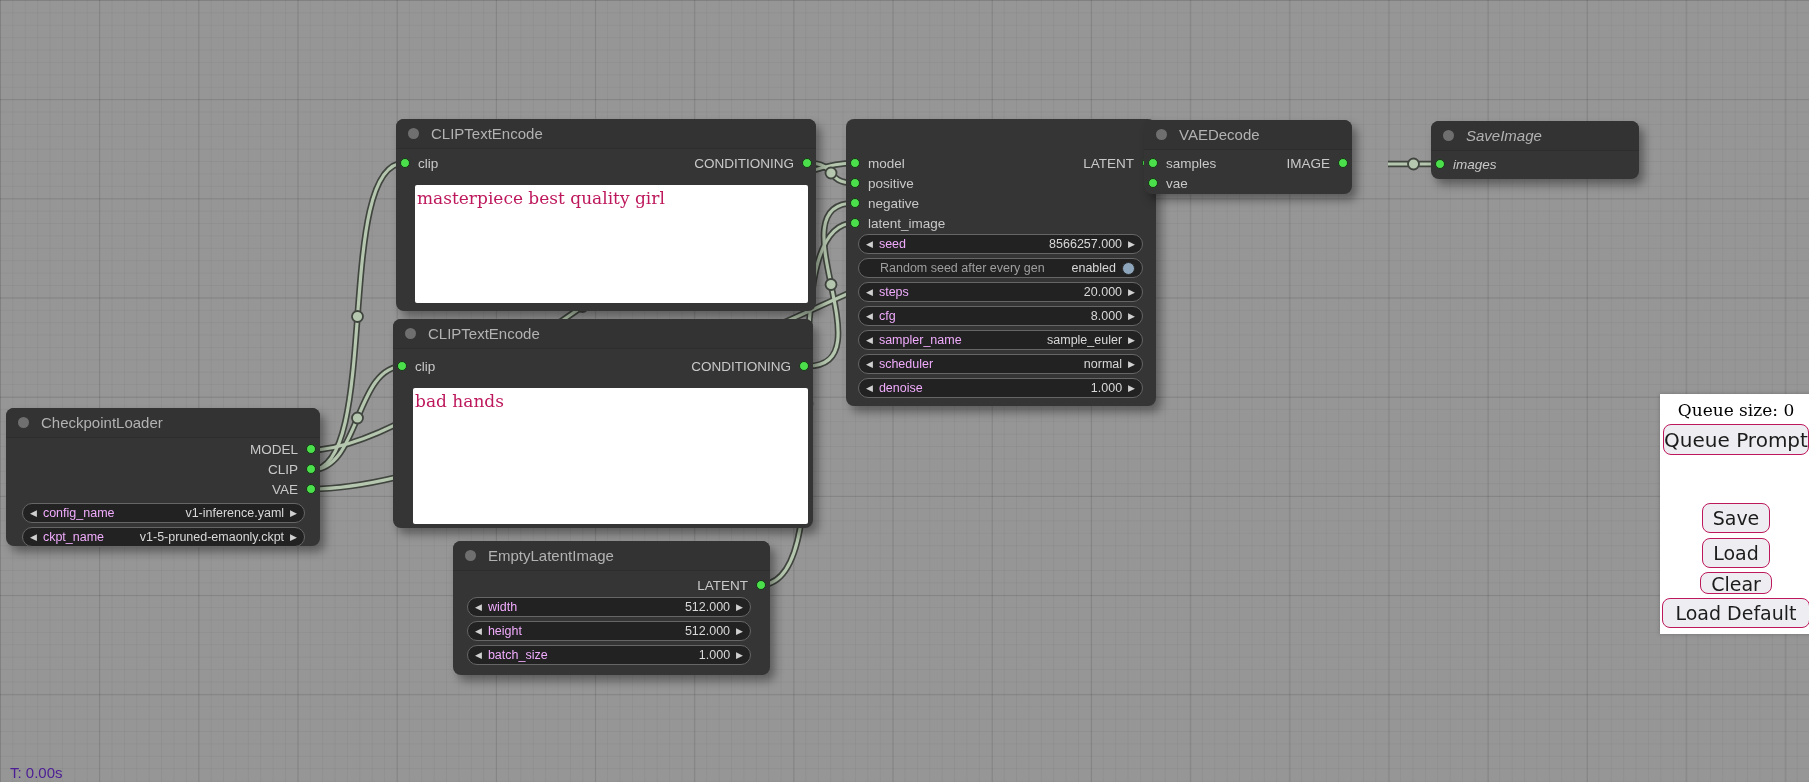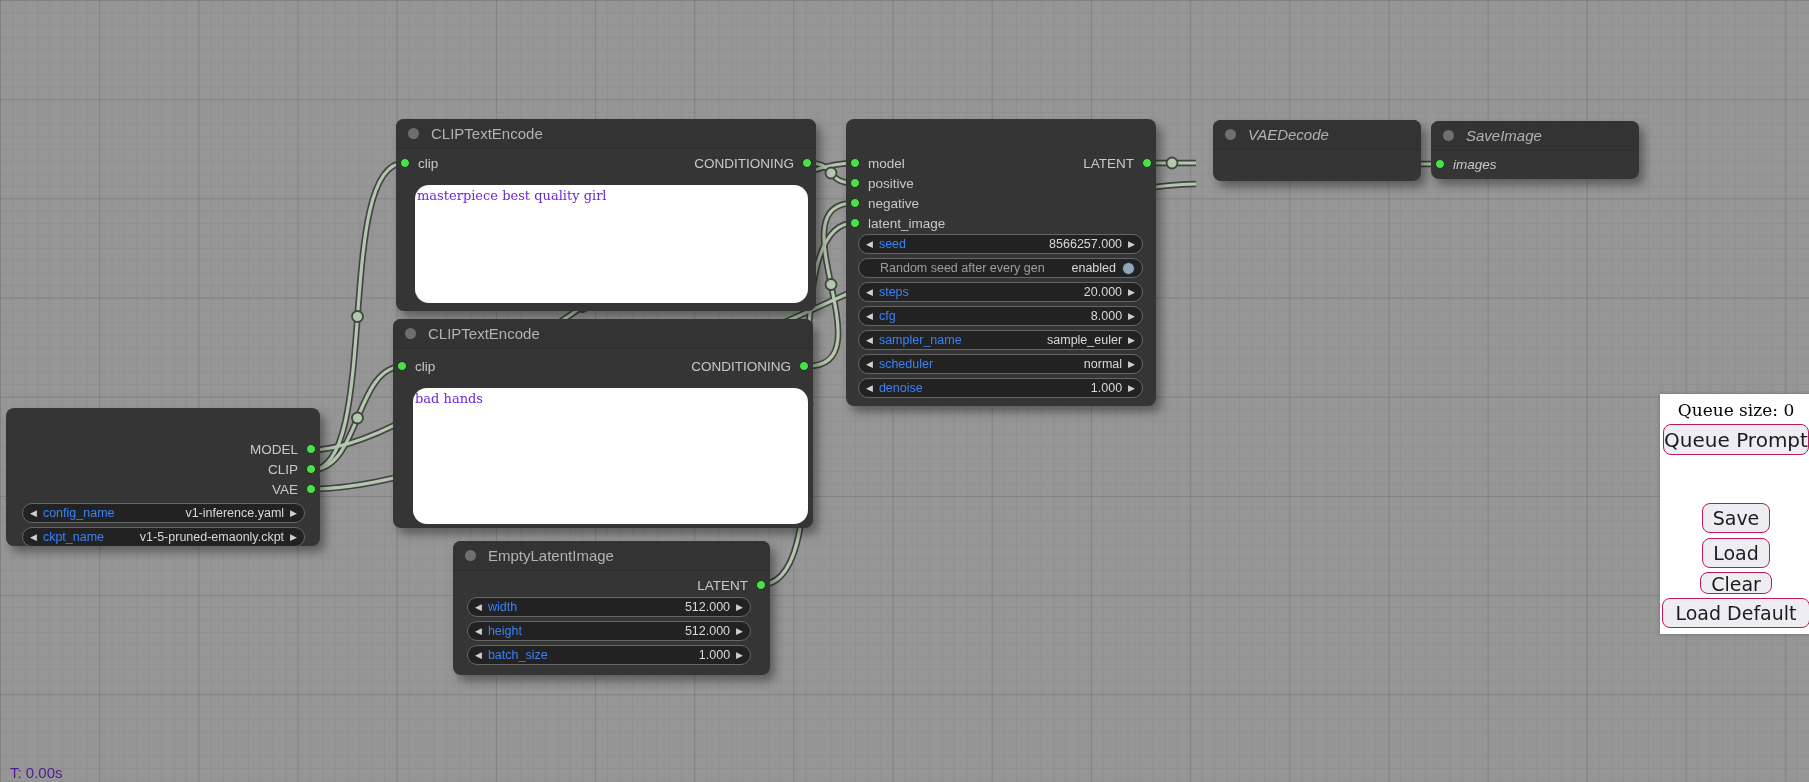--- a/index.html
+++ b/index.html
@@ -47,31 +47,31 @@
   .slabel { font-size: 13.5px; color: #c8c8c8; white-space: nowrap; }
 
   .widgets { position: absolute; left: 12px; right: 13px; }
   .pill {
     height: 20px; margin-bottom: 4px;
     background: #222222; border: 1px solid #666666; border-radius: 10px;
     display: flex; align-items: center; padding: 0 7px; gap: 6px;
     font-size: 12.5px; color: #c0c0c0; white-space: nowrap;
   }
   .arr { font-size: 9px; color: #d0d0d0; line-height: 1; }
-  .wname { color: #3b82f6; }
+  .wname { color: #f0abfc; }
   .wval { margin-left: auto; color: #d8d8d8; }
   .toggle-name { color: #9e9e9e; margin-left: 14px; }
   .toggle-dot { width: 13px; height: 13px; border-radius: 50%; background: #8ea6bc; border: 1px solid #2a2a2a; flex: 0 0 auto; }
 
   .node textarea {
     position: absolute; resize: none; border: none; outline: none;
-    background: #ffffff; color: #6d28d9;
+    background: #ffffff; color: #be185d;
     font-family: "DejaVu Serif", "Liberation Serif", serif;
-    font-size: 13px; line-height: 1.35; padding: 2px 1px 2px 2px;
-    border-radius: 14px;
+    font-size: 17px; line-height: 1.35; padding: 2px 1px 2px 2px;
+    border-radius: 2px;
   }
 
   
   #queue-panel {
     position: absolute; left: 1660px; top: 394px; width: 152px; height: 240px;
     background: #ffffff; z-index: 3;
     display: flex; flex-direction: column; align-items: center;
     padding-top: 6px;
     box-shadow: 0 0 4px rgba(0,0,0,0.25);
   }
@@ -127,20 +127,24 @@
   <circle class="link-dot" cx="357.5" cy="418" r="5.5"></circle>
   <circle class="link-dot" cx="753.5" cy="336.5" r="5.5"></circle>
   <circle class="link-dot" cx="831" cy="173" r="5.5"></circle>
   <circle class="link-dot" cx="831" cy="284.5" r="5.5"></circle>
   <circle class="link-dot" cx="807" cy="404" r="5.5"></circle>
   <circle class="link-dot" cx="1172" cy="163" r="5.5"></circle>
   <circle class="link-dot" cx="1413.5" cy="164" r="5.5"></circle>
 </svg>
 
 <div class="node" style="left:6px; top:408px; width:314px; height:138px;">
+  <div class="node-title">
+    <span class="tdot"></span>
+    <span class="ttext">CheckpointLoader</span>
+  </div>
   <div class="slotrows" style="top:31px;">
     <div class="slotrow">
       <span class="out-slot">
         <span class="slabel">MODEL</span>
         <i class="sdot"></i>
       </span>
     </div>
     <div class="slotrow">
       <span class="out-slot">
         <span class="slabel">CLIP</span>
@@ -314,24 +318,42 @@
     </div>
     <div class="pill">
       <span class="arr">◀</span>
       <span class="wname">denoise</span>
       <span class="wval">1.000</span>
       <span class="arr">▶</span>
     </div>
   </div>
 </div>
 
-<div class="node" style="left:1213px; top:120px; width:208px; height:61px;font-style:italic;">
+<div class="node" style="left:1144px; top:120px; width:208px; height:74px;">
   <div class="node-title">
     <span class="tdot"></span>
     <span class="ttext">VAEDecode</span>
+  </div>
+  <div class="slotrows" style="top:33px;">
+    <div class="slotrow">
+      <span class="in-slot">
+        <i class="sdot"></i>
+        <span class="slabel">samples</span>
+      </span>
+      <span class="out-slot">
+        <span class="slabel">IMAGE</span>
+        <i class="sdot"></i>
+      </span>
+    </div>
+    <div class="slotrow">
+      <span class="in-slot">
+        <i class="sdot"></i>
+        <span class="slabel">vae</span>
+      </span>
+    </div>
   </div>
 </div>
 
 <div class="node" style="left:1431px; top:121px; width:208px; height:58px;font-style:italic;">
   <div class="node-title">
     <span class="tdot"></span>
     <span class="ttext">SaveImage</span>
   </div>
   <div class="slotrows" style="top:33px;">
     <div class="slotrow">

